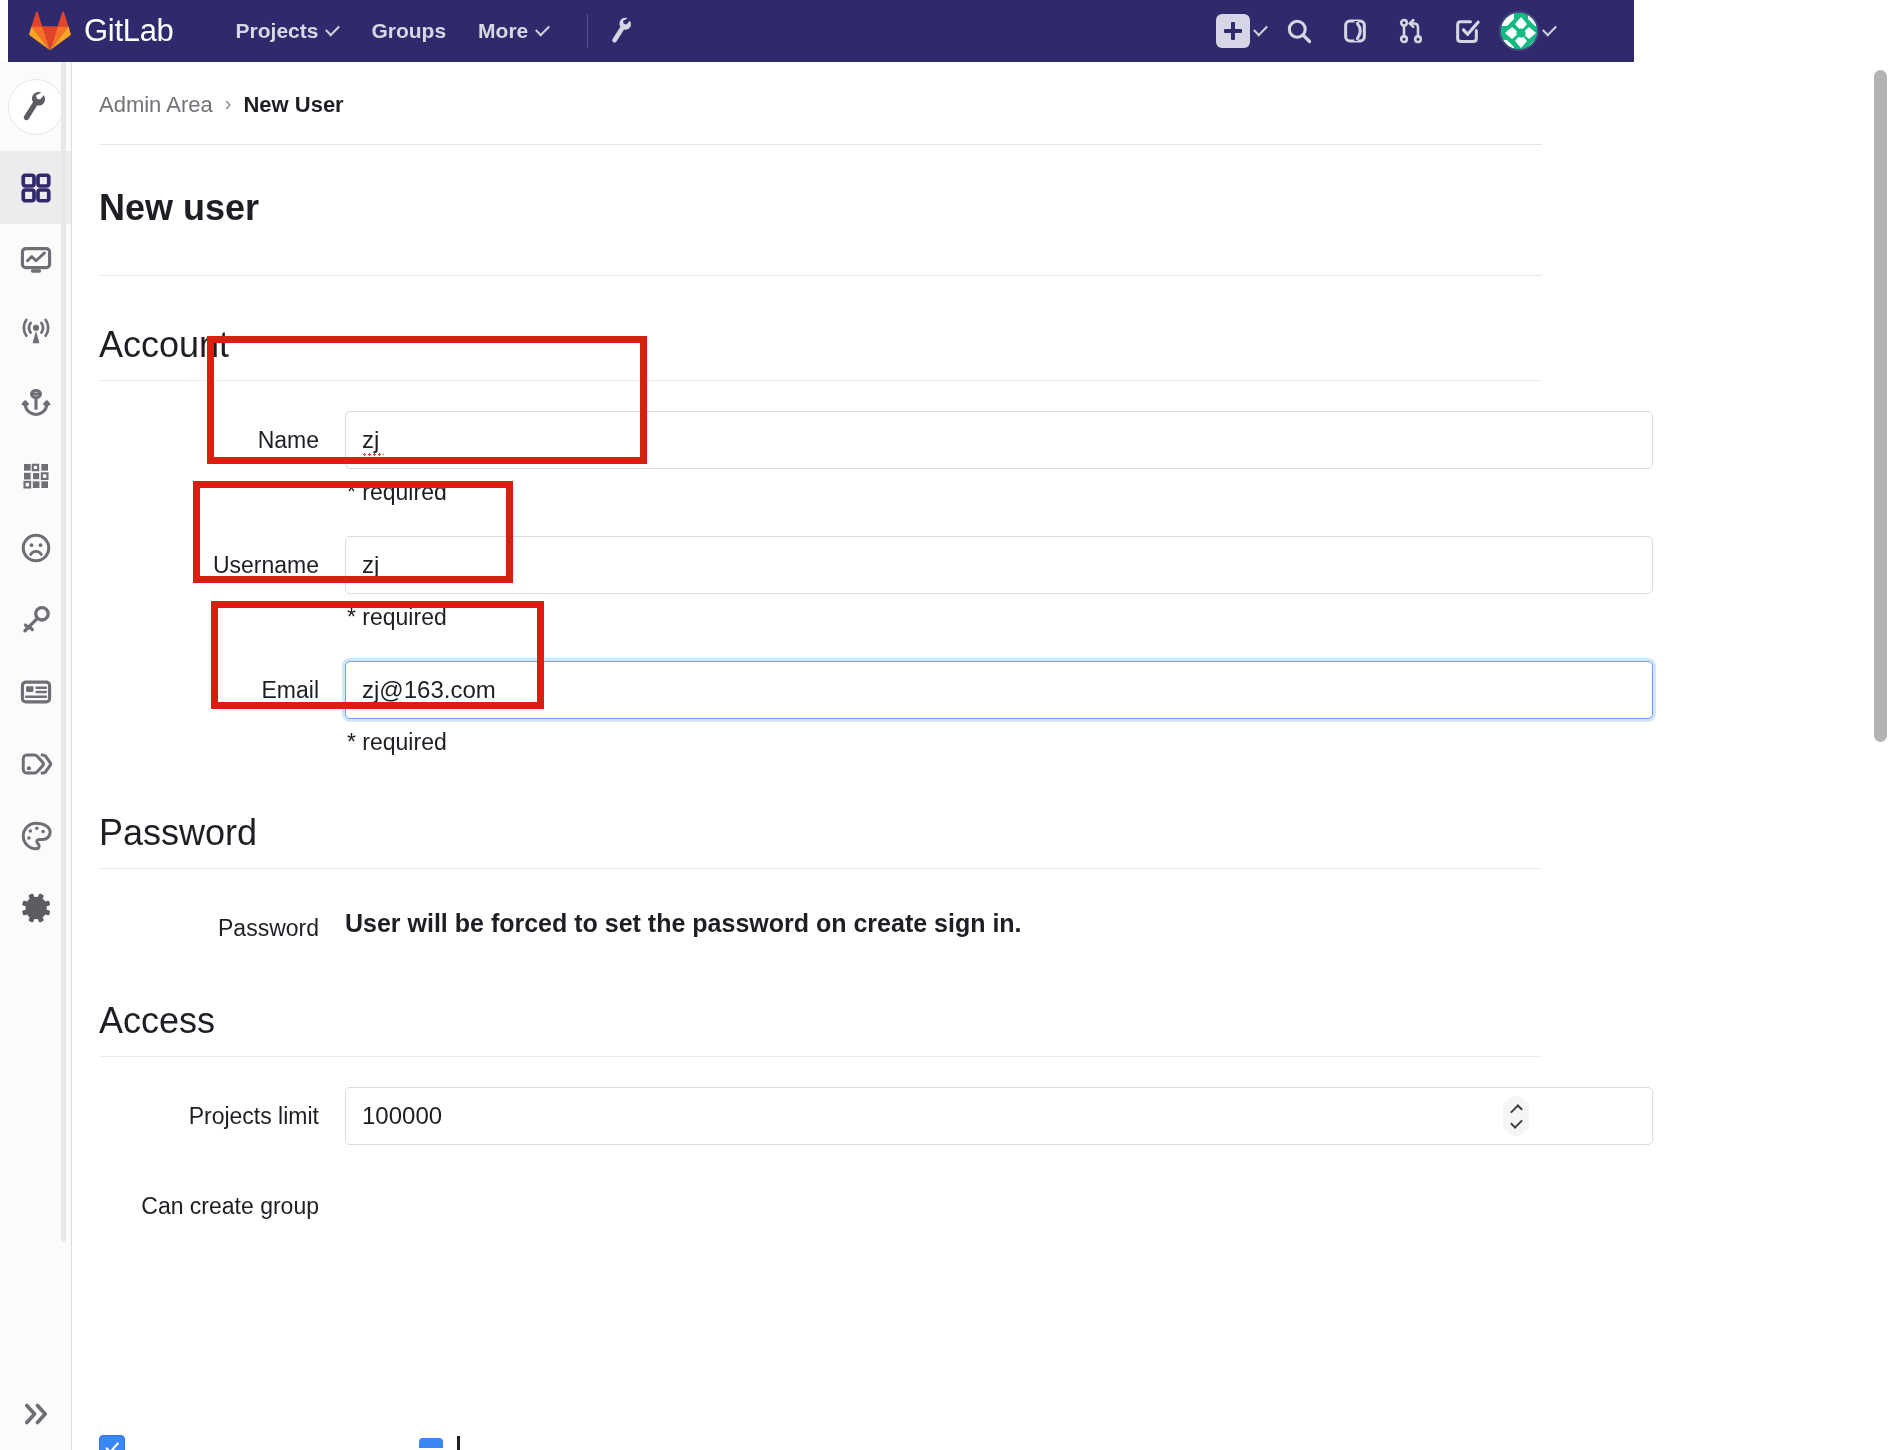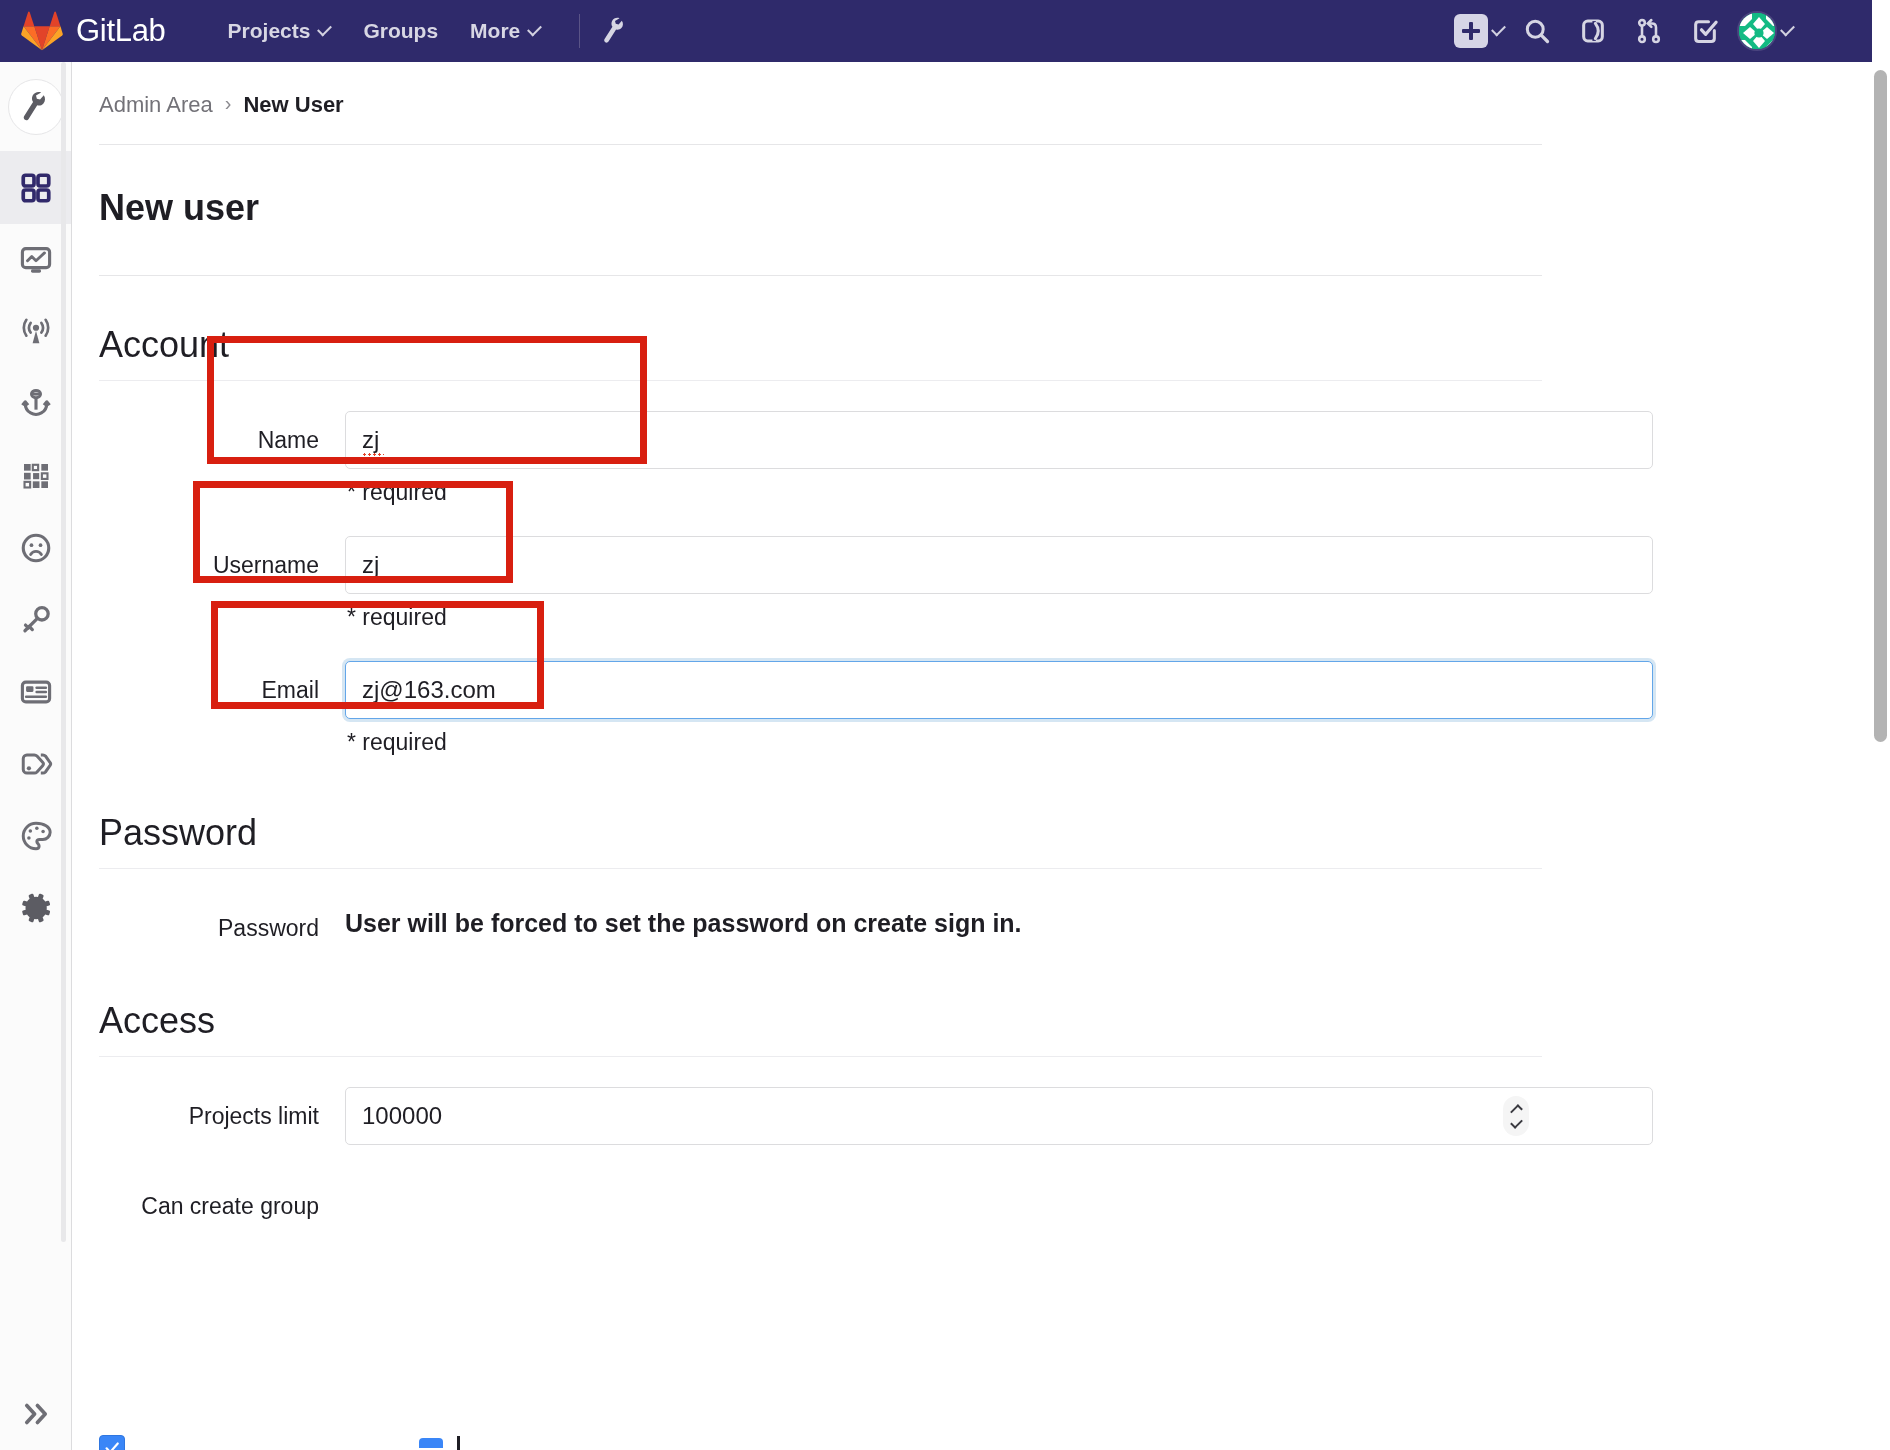--- a/index.html
+++ b/index.html
@@ -5,22 +5,22 @@
   * { box-sizing: border-box; margin: 0; padding: 0; }
   html, body {
     width: 1890px; height: 1450px;
     font-family: "Liberation Sans", sans-serif;
     background: #fff;
     overflow: hidden;
   }
 
   
   .navbar {
-    position: absolute; top: 0; left: 0;
-    width: 1872px; height: 62px;
+    position: absolute; top: 0; left: 8px;
+    width: 1626px; height: 62px;
     background: #2f2a6b;
     display: flex; 
     z-index: 40;
   }
   .nav-left { display: flex; align-items: center; padding-left: 20px; }
   .gl-logo { width: 44px; height: 42px; margin-right: 12px; }
   .gl-wordmark {
     color: #fff; font-size: 31px; font-weight: 400;
     letter-spacing: -0.3px;
   }

